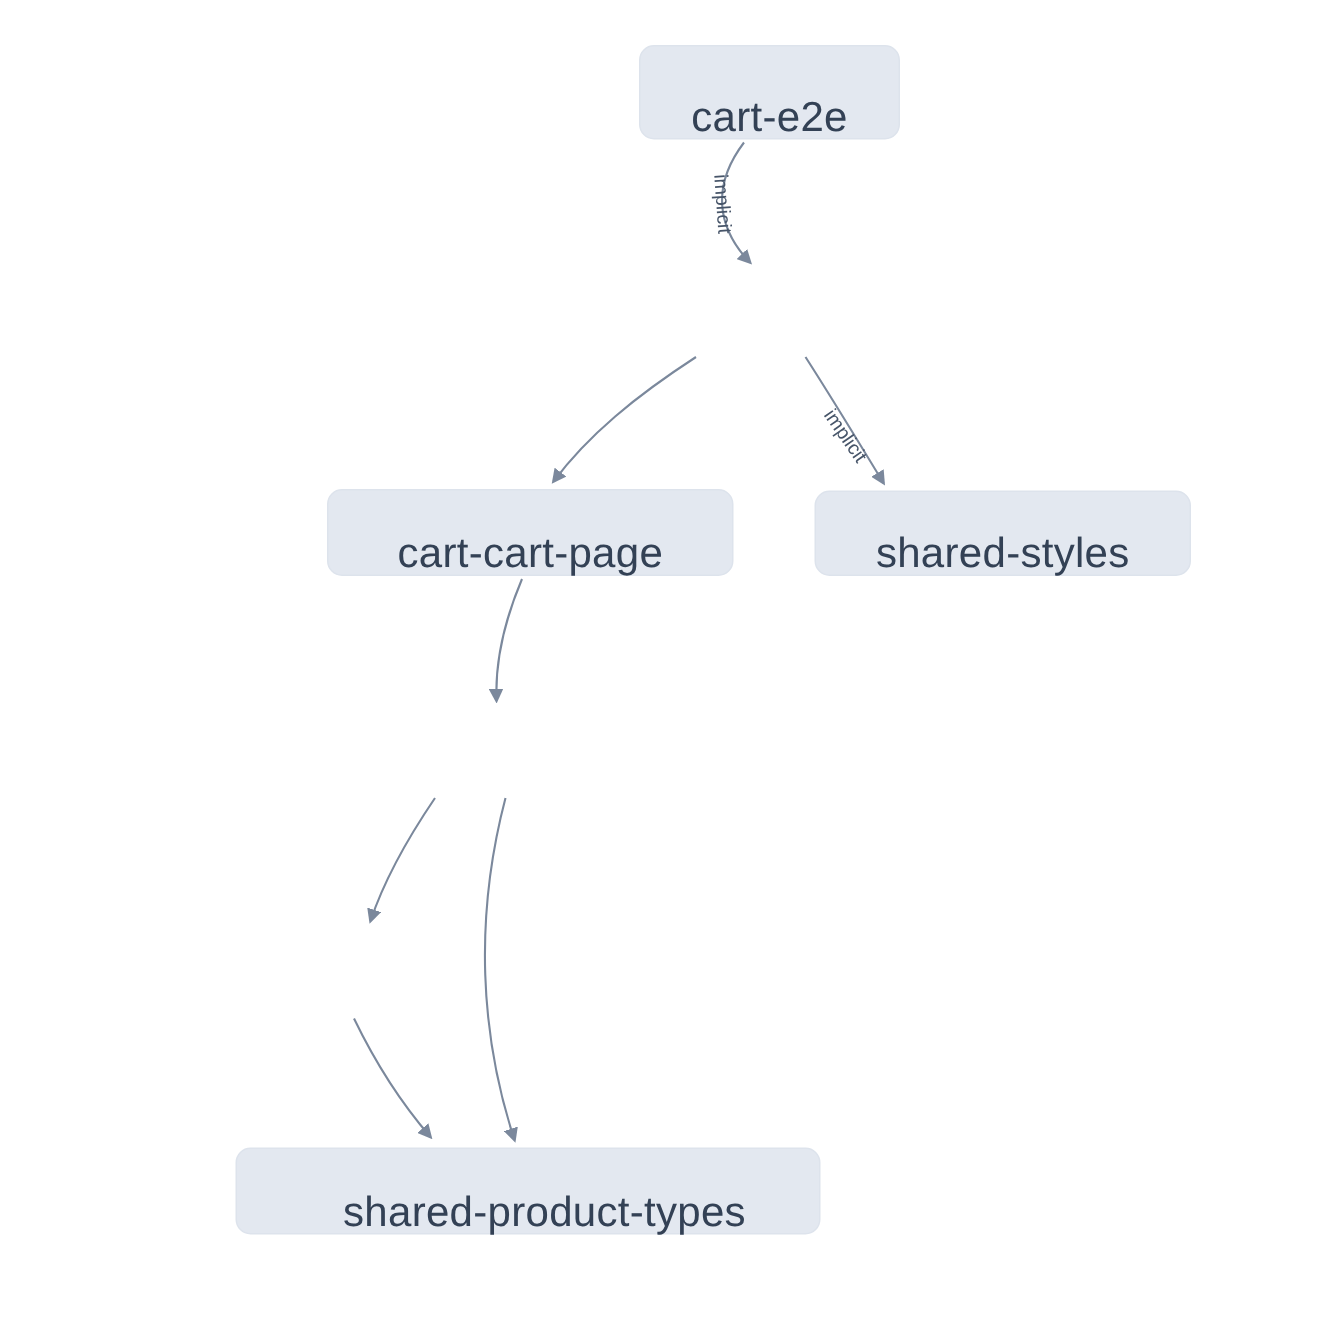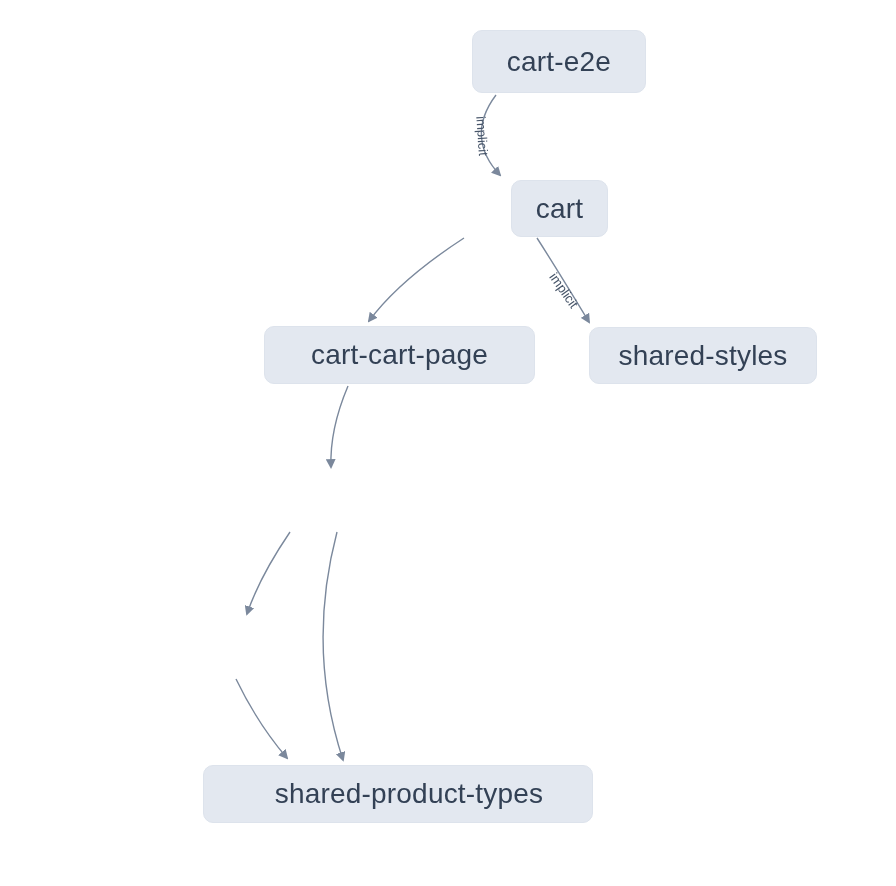--- a/index.html
+++ b/index.html
@@ -42,34 +42,33 @@
     position: absolute;
     left: 0;
     top: 0;
     width: 896px;
     height: 886px;
     z-index: 2;
   }
   .node {
     position: absolute;
     display: flex;
-    align-items: center;
+    align-items: flex-end;
     justify-content: center;
     background: var(--node-fill, #e2e8f0);
     color: var(--node-text, #334155);
     border: 1px solid var(--node-border, #dde3ec);
     border-radius: 10px;
     font-size: 28px;
     line-height: 1;
     letter-spacing: 0.2px;
     box-sizing: border-box;
     cursor: pointer;
     user-select: none;
     white-space: nowrap;
-    margin-left: 46px;
   }
 </style>
 </head>
 <body>
 
 <div class="stage">
   <svg id="edges-svg" viewBox="0 0 896 886" xmlns="http://www.w3.org/2000/svg">
     <defs>
       <marker id="arrowhead" viewBox="0 0 10 10" refX="8" refY="5" markerWidth="7" markerHeight="7" orient="auto">
         <path d="M 0 0 L 10 5 L 0 10 z"></path>
@@ -84,26 +83,23 @@
       <path d="M 348 386 C 337 412, 330 440, 331 467" class="edge-path" marker-end="url(#arrowhead)"></path>
       <path d="M 290 532 C 271 560, 256 587, 247 614" class="edge-path" marker-end="url(#arrowhead)"></path>
       <path d="M 337 532 C 316 612, 320 690, 343 760" class="edge-path" marker-end="url(#arrowhead)"></path>
       <path d="M 236 679 C 251 710, 268 736, 287 758" class="edge-path" marker-end="url(#arrowhead)"></path>
     </svg>
   <div id="nodes-layer">
 
   <div class="node" style="left: 426px; top: 30px; width: 174px; height: 63px;">
         <span>cart-e2e</span>
       </div>
-      <div class="node" style="left: 465px; top: 180px; width: 97px; height: 57px;">
-        <span>cart</span>
-      </div>
       <div class="node" style="left: 218px; top: 326px; width: 271px; height: 58px;">
         <span>cart-cart-page</span>
       </div>
-      <div class="node" style="left: 543px; top: 327px; width: 228px; height: 57px; border-radius: 10px;">
+      <div class="node" style="left: 543px; top: 327px; width: 251px; height: 57px; border-radius: 10px;">
         <span>shared-styles</span>
       </div>
       <div class="node" style="left: 157px; top: 765px; width: 390px; height: 58px; padding-left: 22px;">
         <span>shared-product-types</span>
       </div>
     </div>
 </div>
 
 </body></html>

